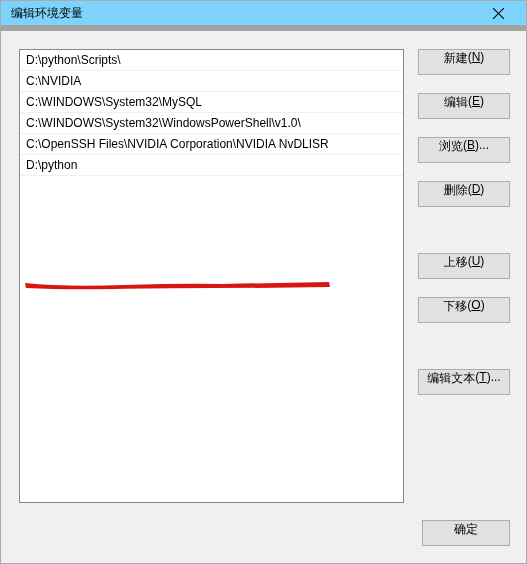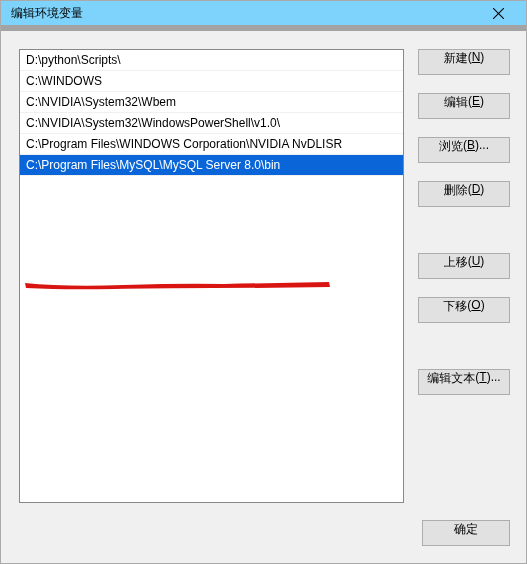--- a/index.html
+++ b/index.html
@@ -115,25 +115,25 @@
         <line x1="0" y1="0" x2="10" y2="10" stroke="#000" stroke-width="1"></line>
         <line x1="10" y1="0" x2="0" y2="10" stroke="#000" stroke-width="1"></line>
       </svg>
     </div>
   </div>
 
   <div class="content">
 
     <div class="listbox">
       <div class="list-item">D:\python\Scripts\</div>
-      <div class="list-item">C:\WINDOWS</div>
-      <div class="list-item">C:\NVIDIA\System32\Wbem</div>
-      <div class="list-item">C:\NVIDIA\System32\WindowsPowerShell\v1.0\</div>
-      <div class="list-item">C:\Program Files\WINDOWS Corporation\NVIDIA NvDLISR</div>
-      <div class="list-item selected">C:\Program Files\MySQL\MySQL Server 8.0\bin</div>
+      <div class="list-item">C:\NVIDIA</div>
+      <div class="list-item">C:\WINDOWS\System32\MySQL</div>
+      <div class="list-item">C:\WINDOWS\System32\WindowsPowerShell\v1.0\</div>
+      <div class="list-item">C:\OpenSSH Files\NVIDIA Corporation\NVIDIA NvDLISR</div>
+      <div class="list-item">D:\python</div>
       <svg class="underline-annotation" style="top:228px" viewBox="0 0 310 14" preserveAspectRatio="none">
         <path d="M1 5 Q 40 9, 100 7 T 200 6 Q 250 5, 305 4 L 306 9 Q 250 10, 190 10 T 90 11 Q 40 12, 2 10 Z" fill="#d81510"></path>
       </svg>
     </div>
 
     <div class="sidebar">
       <button class="btn">
         <span>新建</span>(<span class="ul">N</span>)
       </button>
       <div class="spacer-sm"></div>

